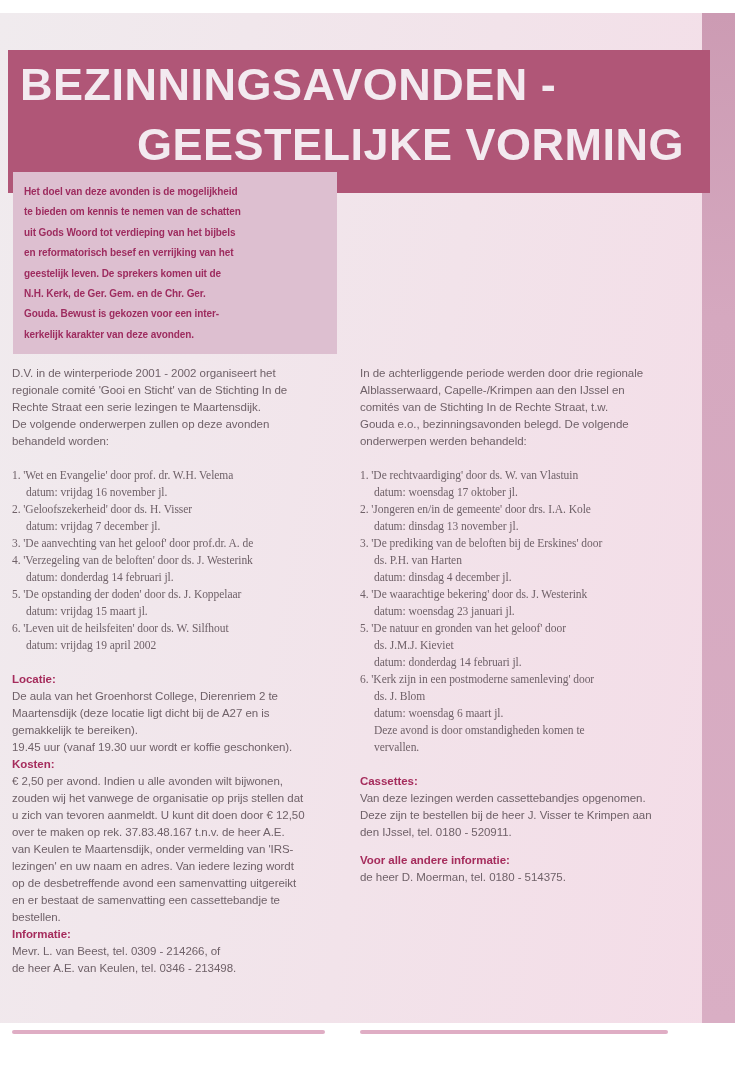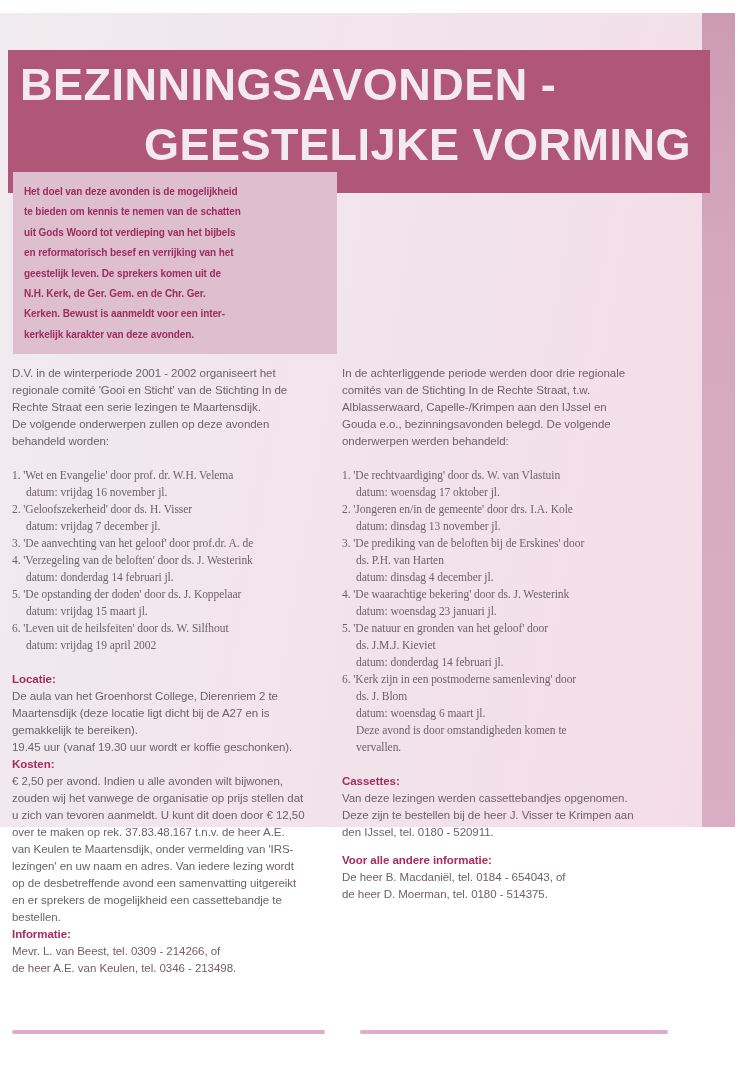--- a/index.html
+++ b/index.html
@@ -2,50 +2,50 @@
 <html><head>
 <meta charset="utf-8">
 <style>
   html,body{margin:0;padding:0;}
   body{
     width:738px;height:1068px;background:#ffffff;
     font-family:"Liberation Sans", sans-serif;
     overflow:hidden;position:relative;
   }
   .scan{
-    position:absolute;left:0;top:13px;width:735px;height:814px;
+    position:absolute;left:0;top:13px;width:735px;height:1010px;
     background:linear-gradient(100deg,#f0ebee 0%,#f2e3ea 55%,#f4dce7 100%);
   }
   .right-strip{
     position:absolute;left:702px;top:0;width:33px;height:100%;
     background:linear-gradient(180deg,#cc9bb3 0%,#d5a8bf 30%,#d9aec4 100%);
   }
   .banner{
     position:absolute;left:8px;top:37px;width:702px;height:143px;
     background:#b05677;
   }
   .banner .t{
     position:absolute;color:#f3eaf0;font-weight:bold;
     font-size:45px;letter-spacing:.5px;white-space:nowrap;
     font-stretch:condensed;
   }
   .banner .t1{left:12px;top:9px;}
-  .banner .t2{left:136px;top:69px;}
+  .banner .t2{left:129px;top:69px;}
   .intro-box{
     position:absolute;left:13px;top:159px;width:324px;height:182px;
     background:#ddbfd0;box-sizing:border-box;padding:10px 11px 0 11px;
     overflow:hidden;
   }
   .intro-box .iline{
     font-size:10px;font-weight:bold;color:#9d2b5e;
     line-height:20.4px;white-space:nowrap;letter-spacing:-.1px;
   }
   .columns{
     position:absolute;left:12px;top:352px;width:692px;
-    display:grid;grid-template-columns:330px 1fr;
+    display:grid;grid-template-columns:330px 1fr;column-gap:18px;
     font-size:11.5px;line-height:17px;color:#6f6168;letter-spacing:-.05px;
   }
   .col{min-width:0;}
   .par{margin-bottom:17px;}
   .line{white-space:nowrap;}
   .lecture-list{margin-bottom:17px;}
   .lec-line{white-space:nowrap;font-family:Liberation Serif, serif;}
   .lec-line.cont{padding-left:14px;}
   .section-header{font-weight:bold;color:#a52c5c;}
   .col-right .section{margin-top:11px;}
@@ -67,21 +67,21 @@
     <div class="t t2">GEESTELIJKE VORMING</div>
   </div>
 
   <div class="intro-box" id="intro-box">
       <div class="iline">Het doel van deze avonden is de mogelijkheid</div>
       <div class="iline">te bieden om kennis te nemen van de schatten</div>
       <div class="iline">uit Gods Woord tot verdieping van het bijbels</div>
       <div class="iline">en reformatorisch besef en verrijking van het</div>
       <div class="iline">geestelijk leven. De sprekers komen uit de</div>
       <div class="iline">N.H. Kerk, de Ger. Gem. en de Chr. Ger.</div>
-      <div class="iline">Kerken. Bewust is aanmeldt voor een inter-</div>
+      <div class="iline">Gouda. Bewust is gekozen voor een inter-</div>
       <div class="iline">kerkelijk karakter van deze avonden.</div>
     </div>
 
   <div class="columns">
     <div class="col col-left" id="col-left">
         <div class="par">
           <div class="line">D.V. in de winterperiode 2001 - 2002 organiseert het</div>
           <div class="line">regionale comité 'Gooi en Sticht' van de Stichting In de</div>
           <div class="line">Rechte Straat een serie lezingen te Maartensdijk.</div>
           <div class="line">De volgende onderwerpen zullen op deze avonden</div>
@@ -123,34 +123,34 @@
         </div>
         <div class="section">
           <div class="section-header">Kosten:</div>
           <div class="line">€ 2,50 per avond. Indien u alle avonden wilt bijwonen,</div>
           <div class="line">zouden wij het vanwege de organisatie op prijs stellen dat</div>
           <div class="line">u zich van tevoren aanmeldt. U kunt dit doen door € 12,50</div>
           <div class="line">over te maken op rek. 37.83.48.167 t.n.v. de heer A.E.</div>
           <div class="line">van Keulen te Maartensdijk, onder vermelding van 'IRS-</div>
           <div class="line">lezingen' en uw naam en adres. Van iedere lezing wordt</div>
           <div class="line">op de desbetreffende avond een samenvatting uitgereikt</div>
-          <div class="line">en er sprekers de mogelijkheid een cassettebandje te</div>
+          <div class="line">en er bestaat de samenvatting een cassettebandje te</div>
           <div class="line">bestellen.</div>
         </div>
         <div class="section">
           <div class="section-header">Informatie:</div>
           <div class="line">Mevr. L. van Beest, tel. 0309 - 214266, of</div>
           <div class="line">de heer A.E. van Keulen, tel. 0346 - 213498.</div>
         </div>
       </div>
     <div class="col col-right" id="col-right">
         <div class="par">
           <div class="line">In de achterliggende periode werden door drie regionale</div>
+          <div class="line">Alblasserwaard, Capelle-/Krimpen aan den IJssel en</div>
           <div class="line">comités van de Stichting In de Rechte Straat, t.w.</div>
-          <div class="line">Alblasserwaard, Capelle-/Krimpen aan den IJssel en</div>
           <div class="line">Gouda e.o., bezinningsavonden belegd. De volgende</div>
           <div class="line">onderwerpen werden behandeld:</div>
         </div>
         <div class="lecture-list">
           <div class="lecture-item">
             <div class="lec-line">1. 'De rechtvaardiging' door ds. W. van Vlastuin</div>
             <div class="lec-line cont">datum: woensdag 17 oktober jl.</div>
           </div>
           <div class="lecture-item">
             <div class="lec-line">2. 'Jongeren en/in de gemeente' door drs. I.A. Kole</div>
@@ -179,21 +179,20 @@
           </div>
         </div>
         <div class="section">
           <div class="section-header">Cassettes:</div>
           <div class="line">Van deze lezingen werden cassettebandjes opgenomen.</div>
           <div class="line">Deze zijn te bestellen bij de heer J. Visser te Krimpen aan</div>
           <div class="line">den IJssel, tel. 0180 - 520911.</div>
         </div>
         <div class="section">
           <div class="section-header">Voor alle andere informatie:</div>
-          <div class="line">De heer B. Macdaniël, tel. 0184 - 654043, of</div>
           <div class="line">de heer D. Moerman, tel. 0180 - 514375.</div>
         </div>
       </div>
   </div>
 
   <div class="rule rule-left"></div>
   <div class="rule rule-right"></div>
 
 </div>
 

